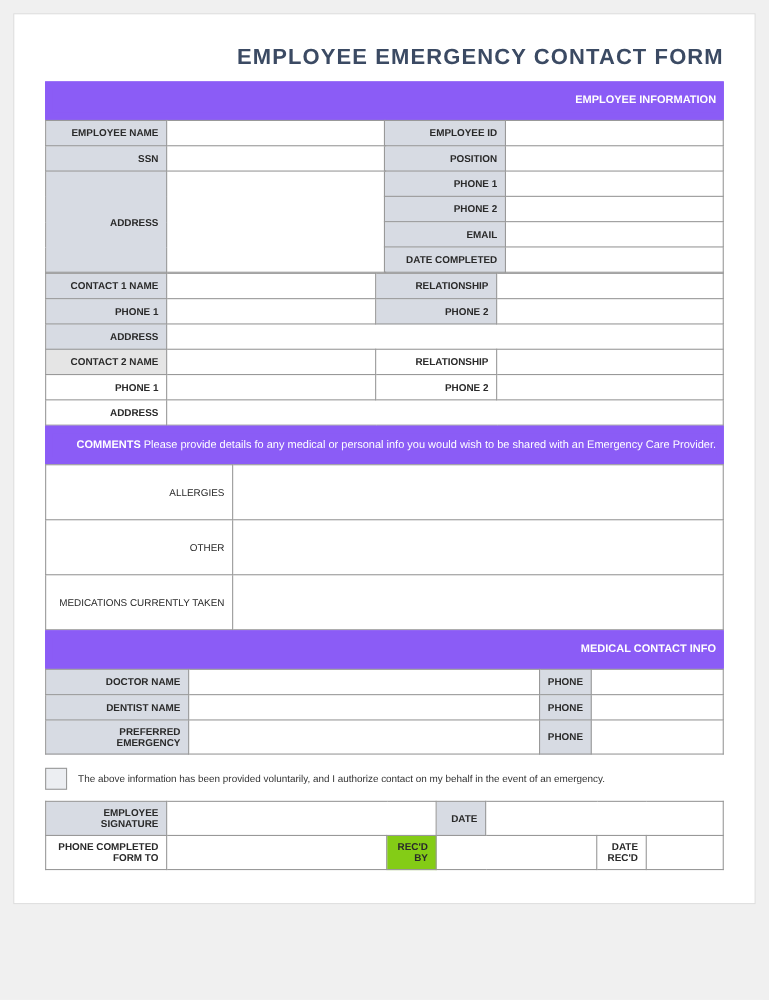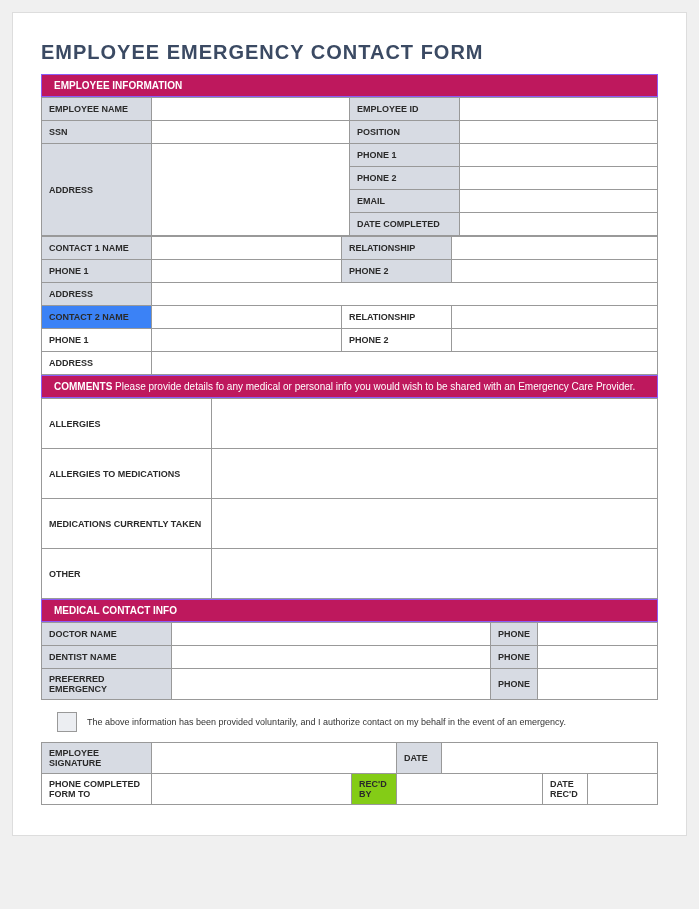--- a/index.html
+++ b/index.html
@@ -9,35 +9,36 @@
     font-size: 9px;
     color: #333;
     padding: 12px;
   }
   .page {
     background: #fff;
     width: 675px;
     margin: 0 auto;
     padding: 28px 28px 30px 28px;
     border: 1px solid #ddd;
+    text-align: right;
   }
   h1 {
     color: #3b4a63;
     font-size: 20px;
     font-weight: bold;
     letter-spacing: 1px;
     margin-bottom: 10px;
   }
   .section-header {
-    background: #be185d;
+    background: #8b5cf6;
     color: #fff;
     font-weight: bold;
     font-size: 10px;
-    padding: 5px 12px;
-    border: 1px solid #8b5cf6;
+    padding: 5px 0;
+    border: 7px solid #8b5cf6;
   }
   .section-header .light {
     font-weight: normal;
   }
   table {
     width: 100%;
     border-collapse: collapse;
     border-radius: 13px;
   }
   td {
@@ -50,31 +51,31 @@
   td.label {
     background: #d7dbe3;
     font-weight: bold;
     color: #2a2a2a;
     width: 110px;
   }
   td.label-sm { width: 40px; }
   td.blank { background: #fff; }
   .comments-table td.label {
     background: #fff;
-    font-weight: bold;
+    font-weight: normal;
     width: 170px;
     height: 50px;
     font-size: 9px;
     margin-top: 21px;
   }
   .consent-row {
     display: flex;
     align-items: center;
     gap: 10px;
-    margin: 12px 0 10px 16px;
+    margin: 12px 0 10px 0;
   }
   .checkbox {
     width: 20px;
     height: 20px;
     border: 1px solid #999;
     background: #eceef2;
     flex-shrink: 0;
   }
   .consent-text { font-size: 9px; color: #333; }
 </style>
@@ -133,21 +134,21 @@
       <td class="label">PHONE 1</td>
       <td class="blank"></td>
       <td class="label">PHONE 2</td>
       <td class="blank"></td>
     </tr>
     <tr>
       <td class="label">ADDRESS</td>
       <td class="blank" colspan="3"></td>
     </tr>
     <tr>
-      <td class="label" style="background:#3b82f6">CONTACT 2 NAME</td>
+      <td class="label" style="background:#e5e5e5">CONTACT 2 NAME</td>
       <td class="blank"></td>
       <td class="label" style="background:#fff">RELATIONSHIP</td>
       <td class="blank"></td>
     </tr>
     <tr>
       <td class="label" style="background:#fff">PHONE 1</td>
       <td class="blank"></td>
       <td class="label" style="background:#fff">PHONE 2</td>
       <td class="blank"></td>
     </tr>
@@ -161,29 +162,25 @@
   <div class="section-header">
     <span>COMMENTS</span><span class="light"> Please provide details fo any medical or personal info you would wish to be shared with an Emergency Care Provider.</span>
   </div>
   <table class="comments-table">
     <tbody>
         <tr>
       <td class="label">ALLERGIES</td>
       <td class="blank"></td>
     </tr>
     <tr>
-      <td class="label">ALLERGIES TO MEDICATIONS</td>
+      <td class="label">OTHER</td>
       <td class="blank"></td>
     </tr>
     <tr>
       <td class="label">MEDICATIONS CURRENTLY TAKEN</td>
-      <td class="blank"></td>
-    </tr>
-    <tr>
-      <td class="label">OTHER</td>
       <td class="blank"></td>
     </tr>
   </tbody>
     </table>
 
   <div class="section-header">MEDICAL CONTACT INFO</div>
   <table>
     <tbody>
         <tr>
       <td class="label" style="width:130px">DOCTOR NAME</td>

